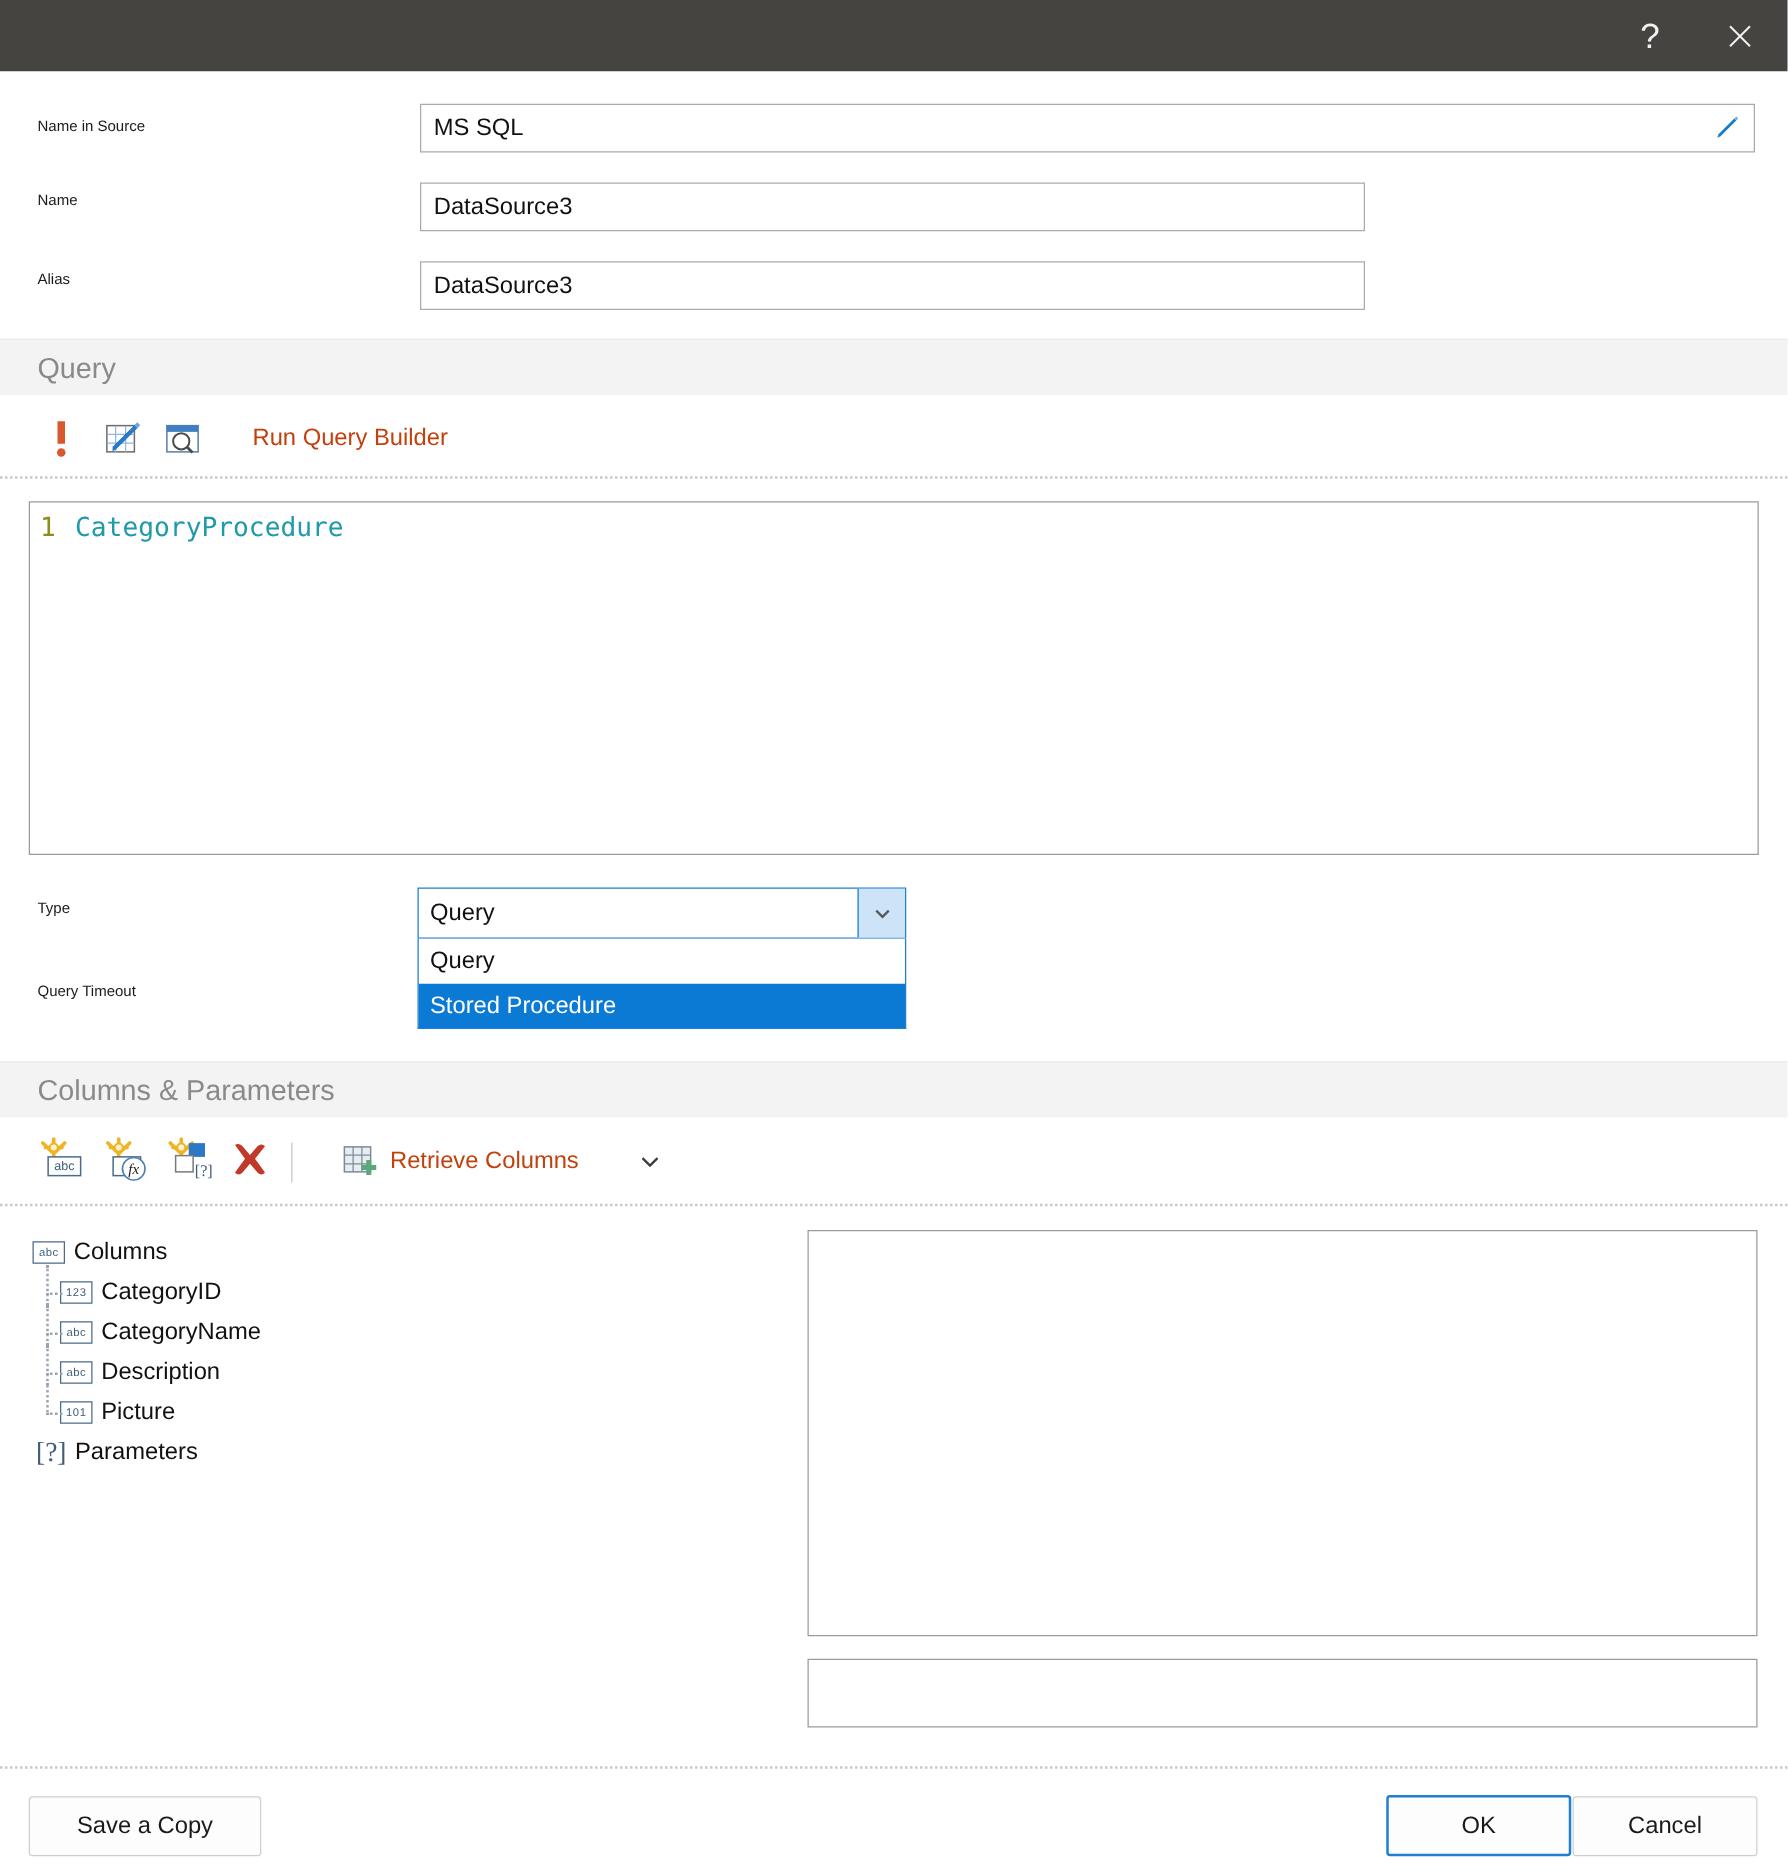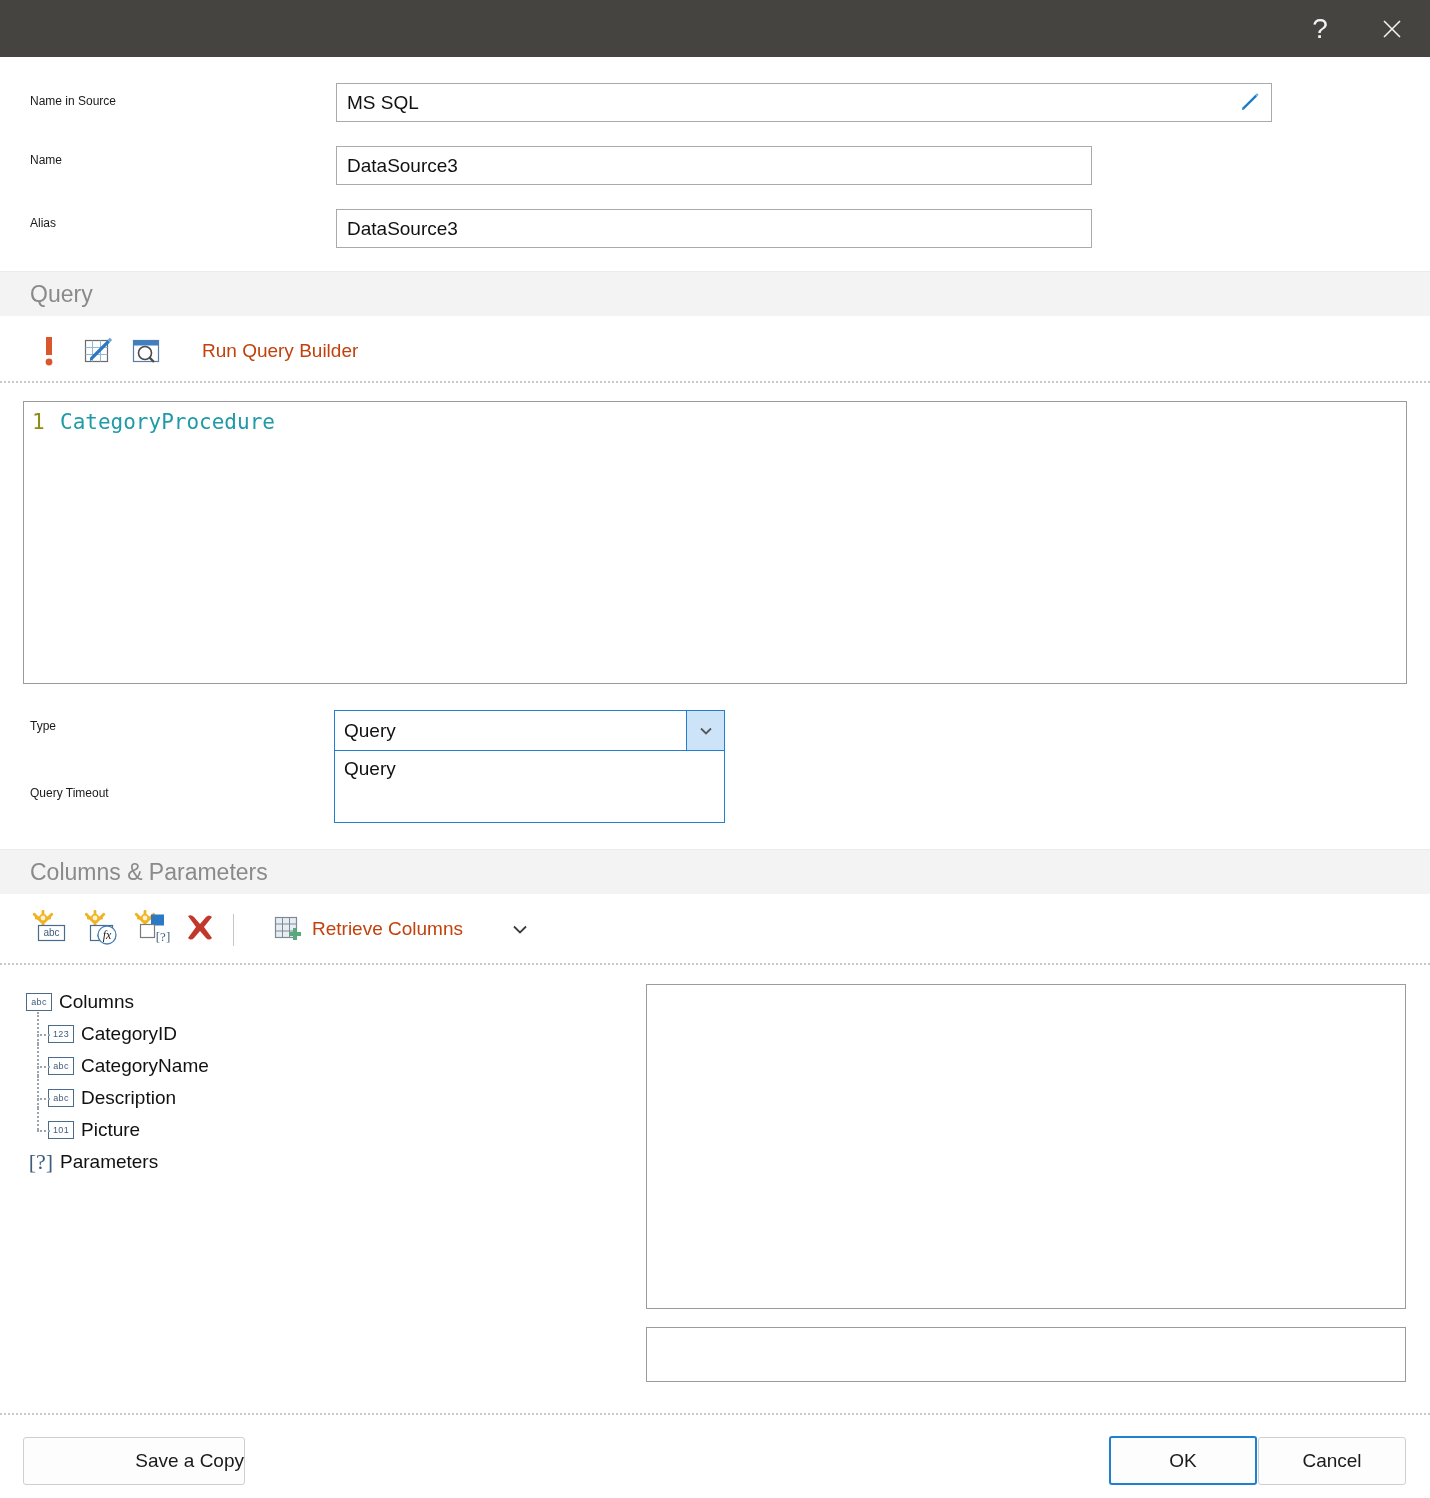--- a/index.html
+++ b/index.html
@@ -275,21 +275,21 @@
   </div>
   <div class="tb-btn tb-close">
     <svg width="30" height="30" viewBox="0 0 30 30">
       <line x1="7" y1="7" x2="23" y2="23" stroke="#f2f2f2" stroke-width="1.6"></line>
       <line x1="23" y1="7" x2="7" y2="23" stroke="#f2f2f2" stroke-width="1.6"></line>
     </svg>
   </div>
 </div>
 
 <div class="label" style="left:30px; top:94px;">Name in Source</div>
-<div class="textbox" style="left:336px; top:83px; width:936px; height:39px;">
+<div class="textbox" style="left:336px; top:83px; width:1068px; height:39px;">
   <span>MS SQL</span>
   <span class="pencil-btn">
     <svg width="24" height="24" viewBox="0 0 24 24">
       <path d="M4 19 L6.2 18.2 L19 5.4 L17.4 3.8 L4.6 16.6 Z" fill="#1a7cc4"></path>
       <path d="M17.4 3.8 L19 5.4 L20.6 3.8 L19 2.2 Z" fill="#6ab0e0"></path>
       <path d="M4 19 L4.6 16.6 L6.2 18.2 Z" fill="#3f92cf"></path>
     </svg>
   </span>
 </div>
 
@@ -354,20 +354,21 @@
 <div class="combo" style="left:334px; top:710px; width:391px; height:41px;">
   <div class="combo-value">Query</div>
   <div class="combo-arrow">
     <svg width="18" height="18" viewBox="0 0 18 18">
       <polyline points="4,6.5 9,11.5 14,6.5" fill="none" stroke="#585858" stroke-width="1.8"></polyline>
     </svg>
   </div>
 </div>
 <div class="combo-list" style="left:334px; top:751px; width:391px; height:72px;">
   <div class="combo-opt">Query</div>
+  <div class="combo-opt selected">Stored Procedure</div>
 </div>
 
 <div class="label" style="left:30px; top:786px;">Query Timeout</div>
 
 <div class="section-band" style="top:849px;text-decoration:underline;">
   <div class="title">Columns &amp; Parameters</div>
 </div>
 
 <div class="toolbar" style="top:900px; height:60px;">
 
@@ -483,21 +484,21 @@
     <span class="param-icon">[?]</span>
     <span>Parameters</span>
   </div>
 </div>
 
 <div class="panel" style="left:646px; top:984px; width:760px; height:325px;"></div>
 <div class="panel" style="left:646px; top:1327px; width:760px; height:55px;"></div>
 
 <div class="dotted-rule" style="top:1413px;"></div>
 
-<div class="btn" style="left:23px; top:1437px; width:222px; height:48px;justify-content:flex-end;">
+<div class="btn" style="left:23px; top:1437px; width:186px; height:48px;">
   <span>Save a Copy</span>
 </div>
 <div class="btn primary" style="left:1095px; top:1436px; width:148px; height:49px;margin-left:14px;">
   <span>OK</span>
 </div>
 <div class="btn" style="left:1258px; top:1437px; width:148px; height:48px;">
   <span>Cancel</span>
 </div>
 
 </body></html>

